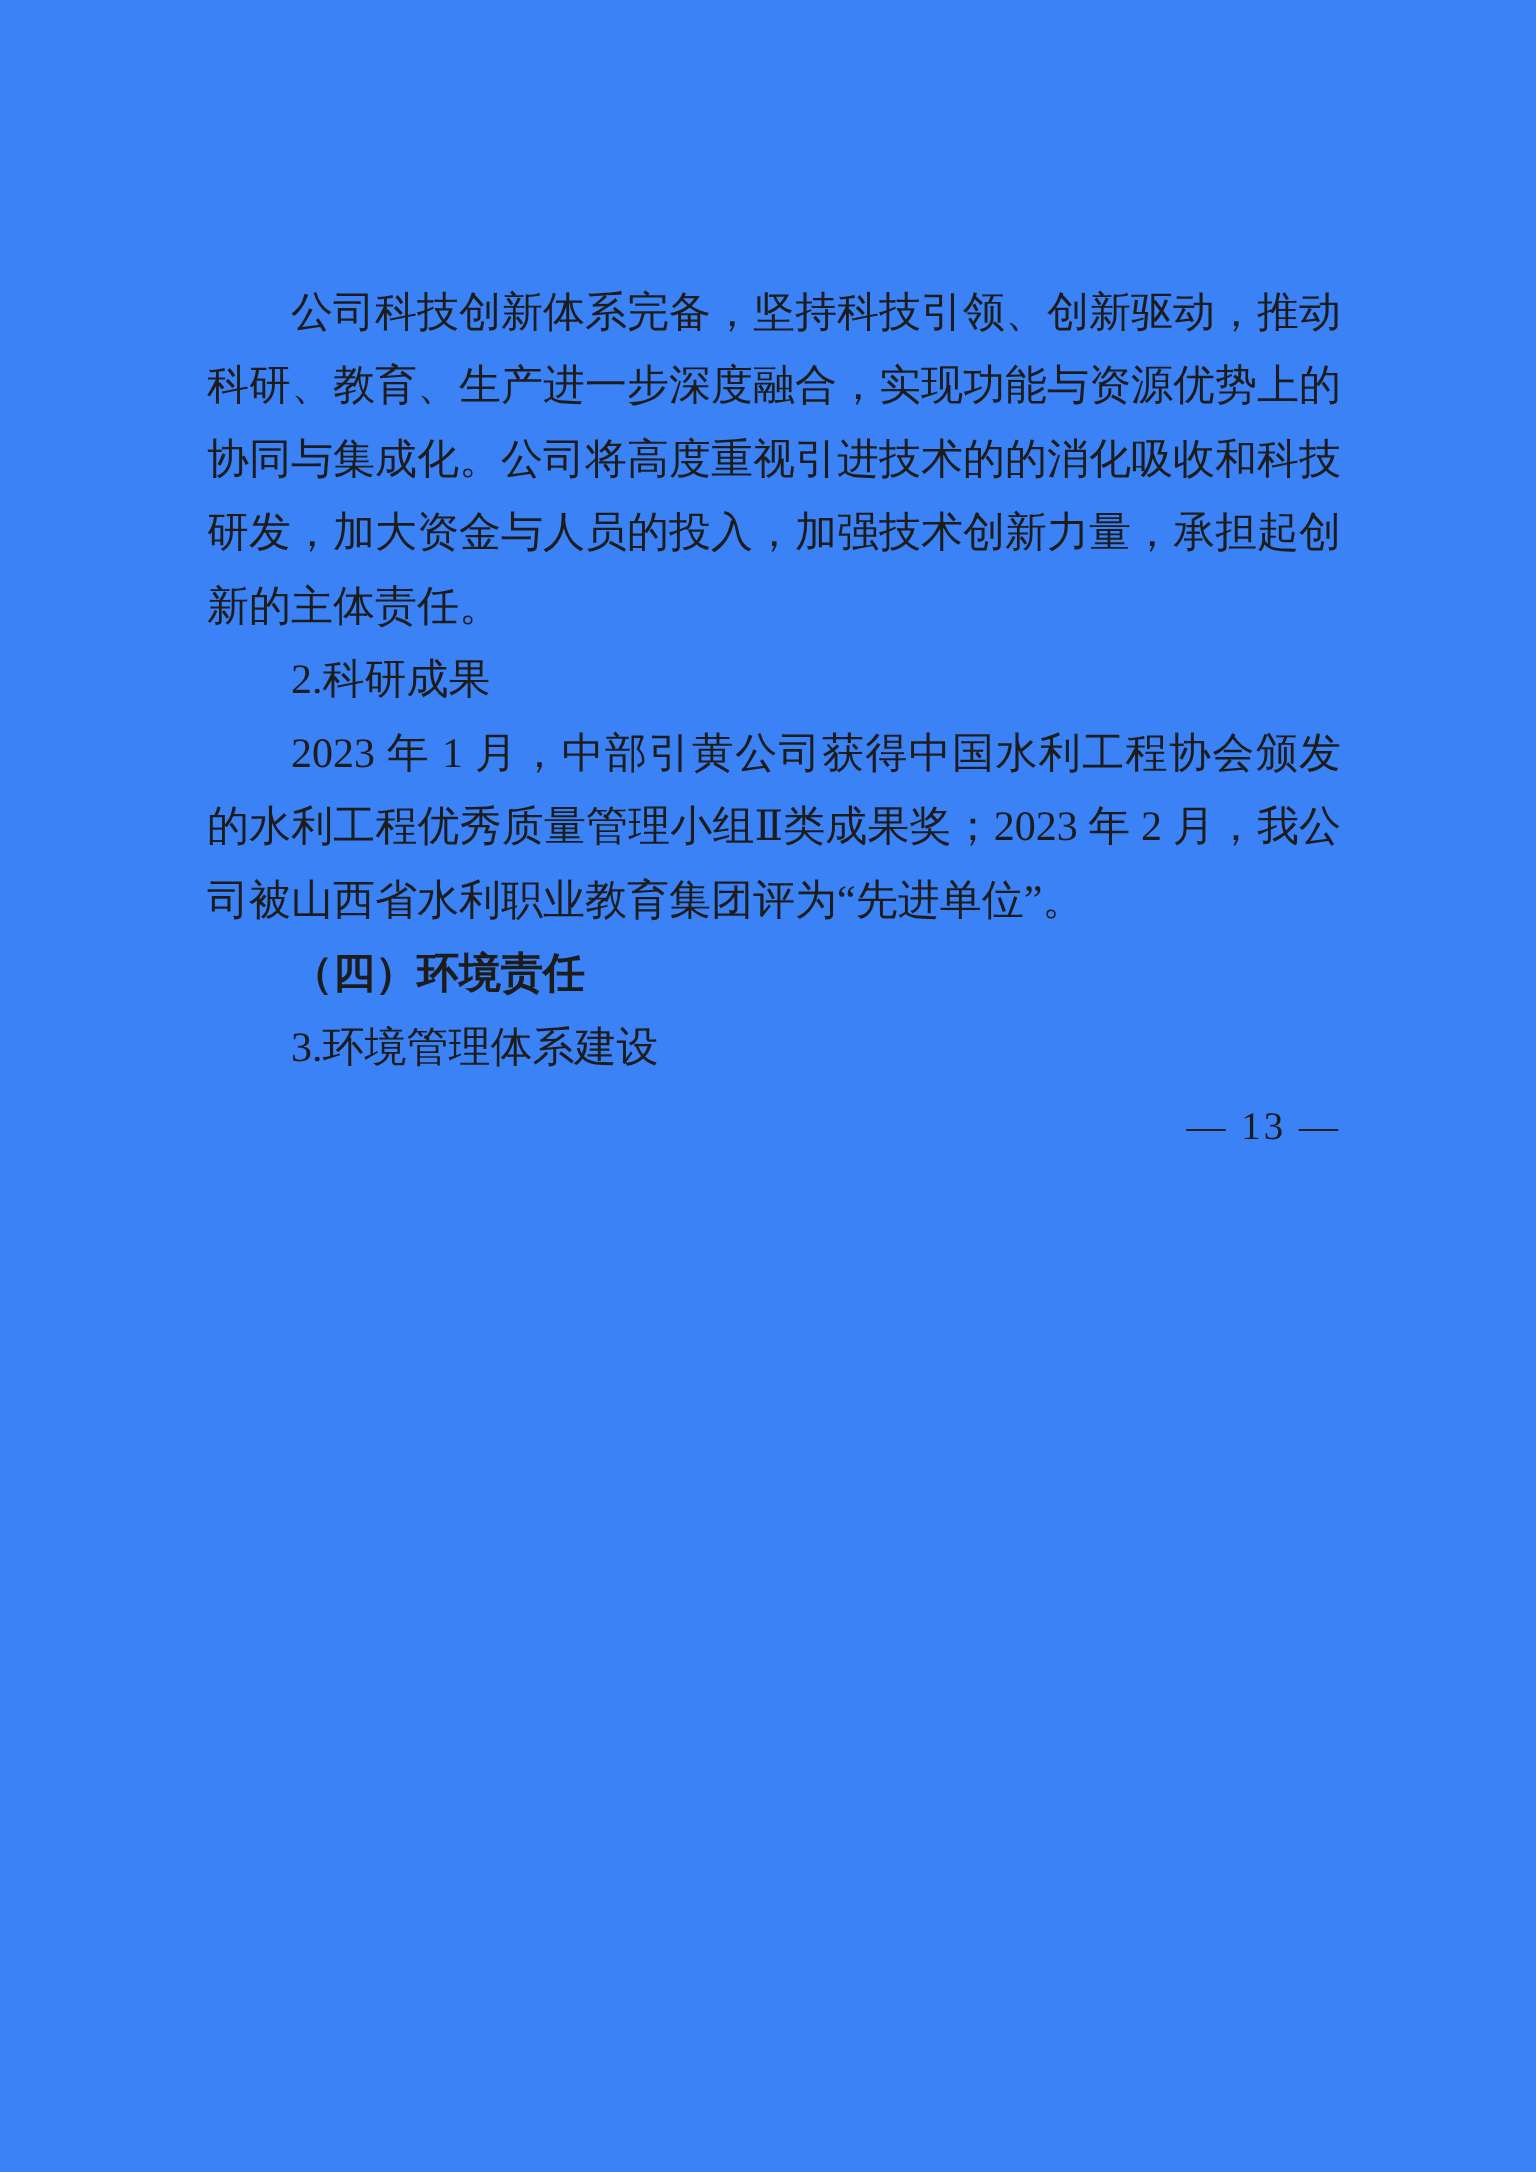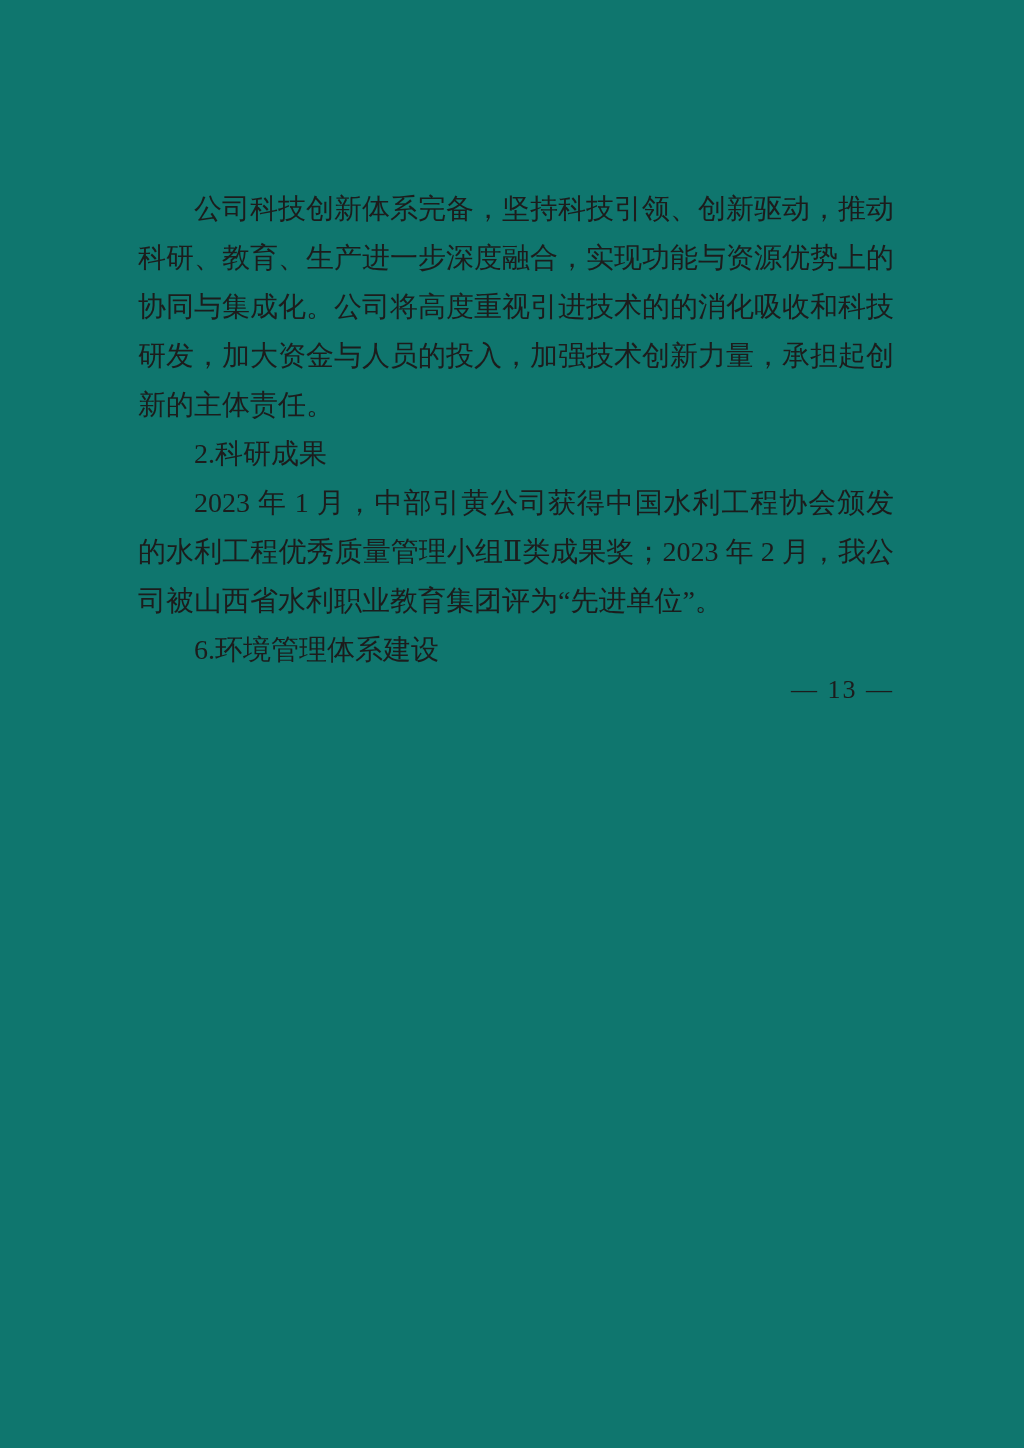--- a/index.html
+++ b/index.html
@@ -10,45 +10,47 @@
     width: 1024px;
     height: 1448px;
     background: #ffffff;
     overflow: hidden;
   }
   .page {
     box-sizing: border-box;
     width: 1024px;
     height: 1448px;
     padding: 184px 130px 0 138px;
-    background: #0f766e;
+    background: #3b82f6;
     font-family: "Liberation Serif", "DejaVu Serif", serif;
     font-size: 28px;
     line-height: 49px;
     color: #1c1c1c;
   }
   .page p {
     margin: 0;
     text-indent: 2em;
     text-align: justify;
     text-justify: inter-ideograph;
   }
   .para-bold {
     font-weight: bold;
   }
   .page-footer {
+    margin-top: 12px;
     text-align: right;
     font-size: 26px;
     line-height: 32px;
     letter-spacing: 2px;
     color: #1c1c1c;
   }
 </style>
 </head>
 <body>
 
 <div class="page">
   <p>公司科技创新体系完备，坚持科技引领、创新驱动，推动科研、教育、生产进一步深度融合，实现功能与资源优势上的协同与集成化。公司将高度重视引进技术的的消化吸收和科技研发，加大资金与人员的投入，加强技术创新力量，承担起创新的主体责任。</p>
   <p>2.科研成果</p>
   <p>2023 年 1 月，中部引黄公司获得中国水利工程协会颁发的水利工程优秀质量管理小组Ⅱ类成果奖；2023 年 2 月，我公司被山西省水利职业教育集团评为“先进单位”。</p>
-  <p>6.环境管理体系建设</p>
+  <p class="para-bold">（四）环境责任</p>
+  <p>3.环境管理体系建设</p>
   <div class="page-footer">— 13 —</div>
 </div>
 
 </body></html>

